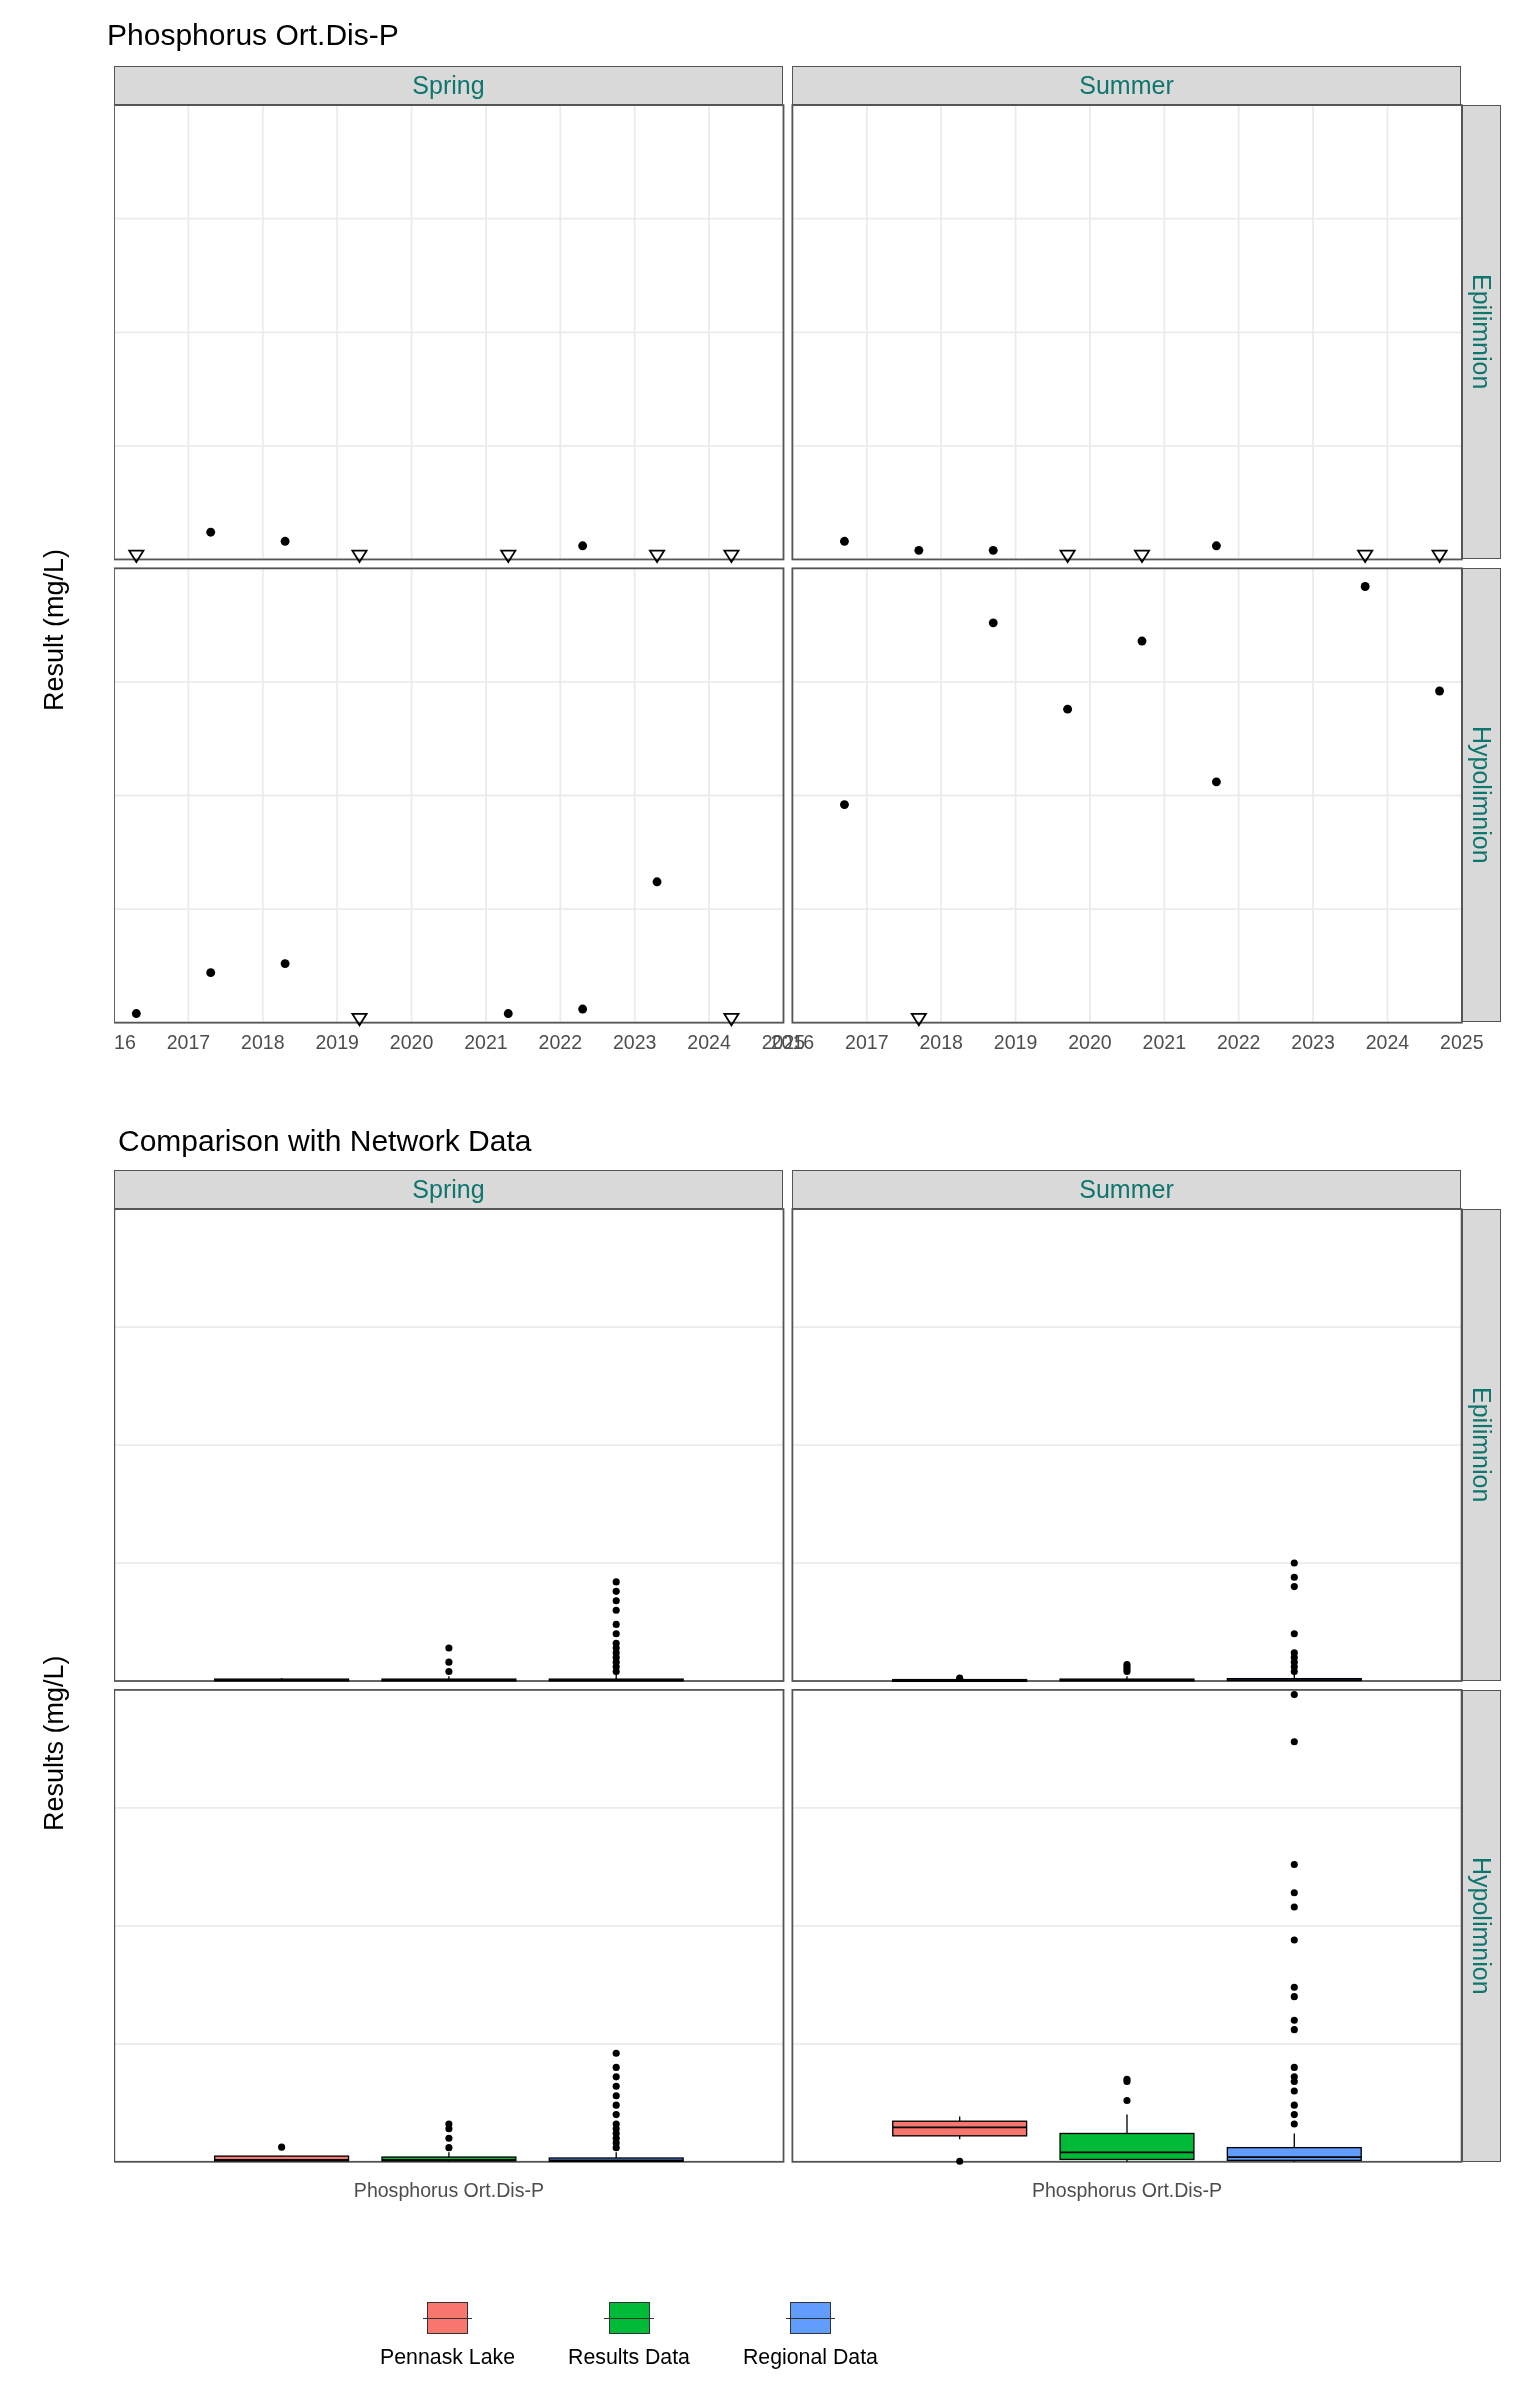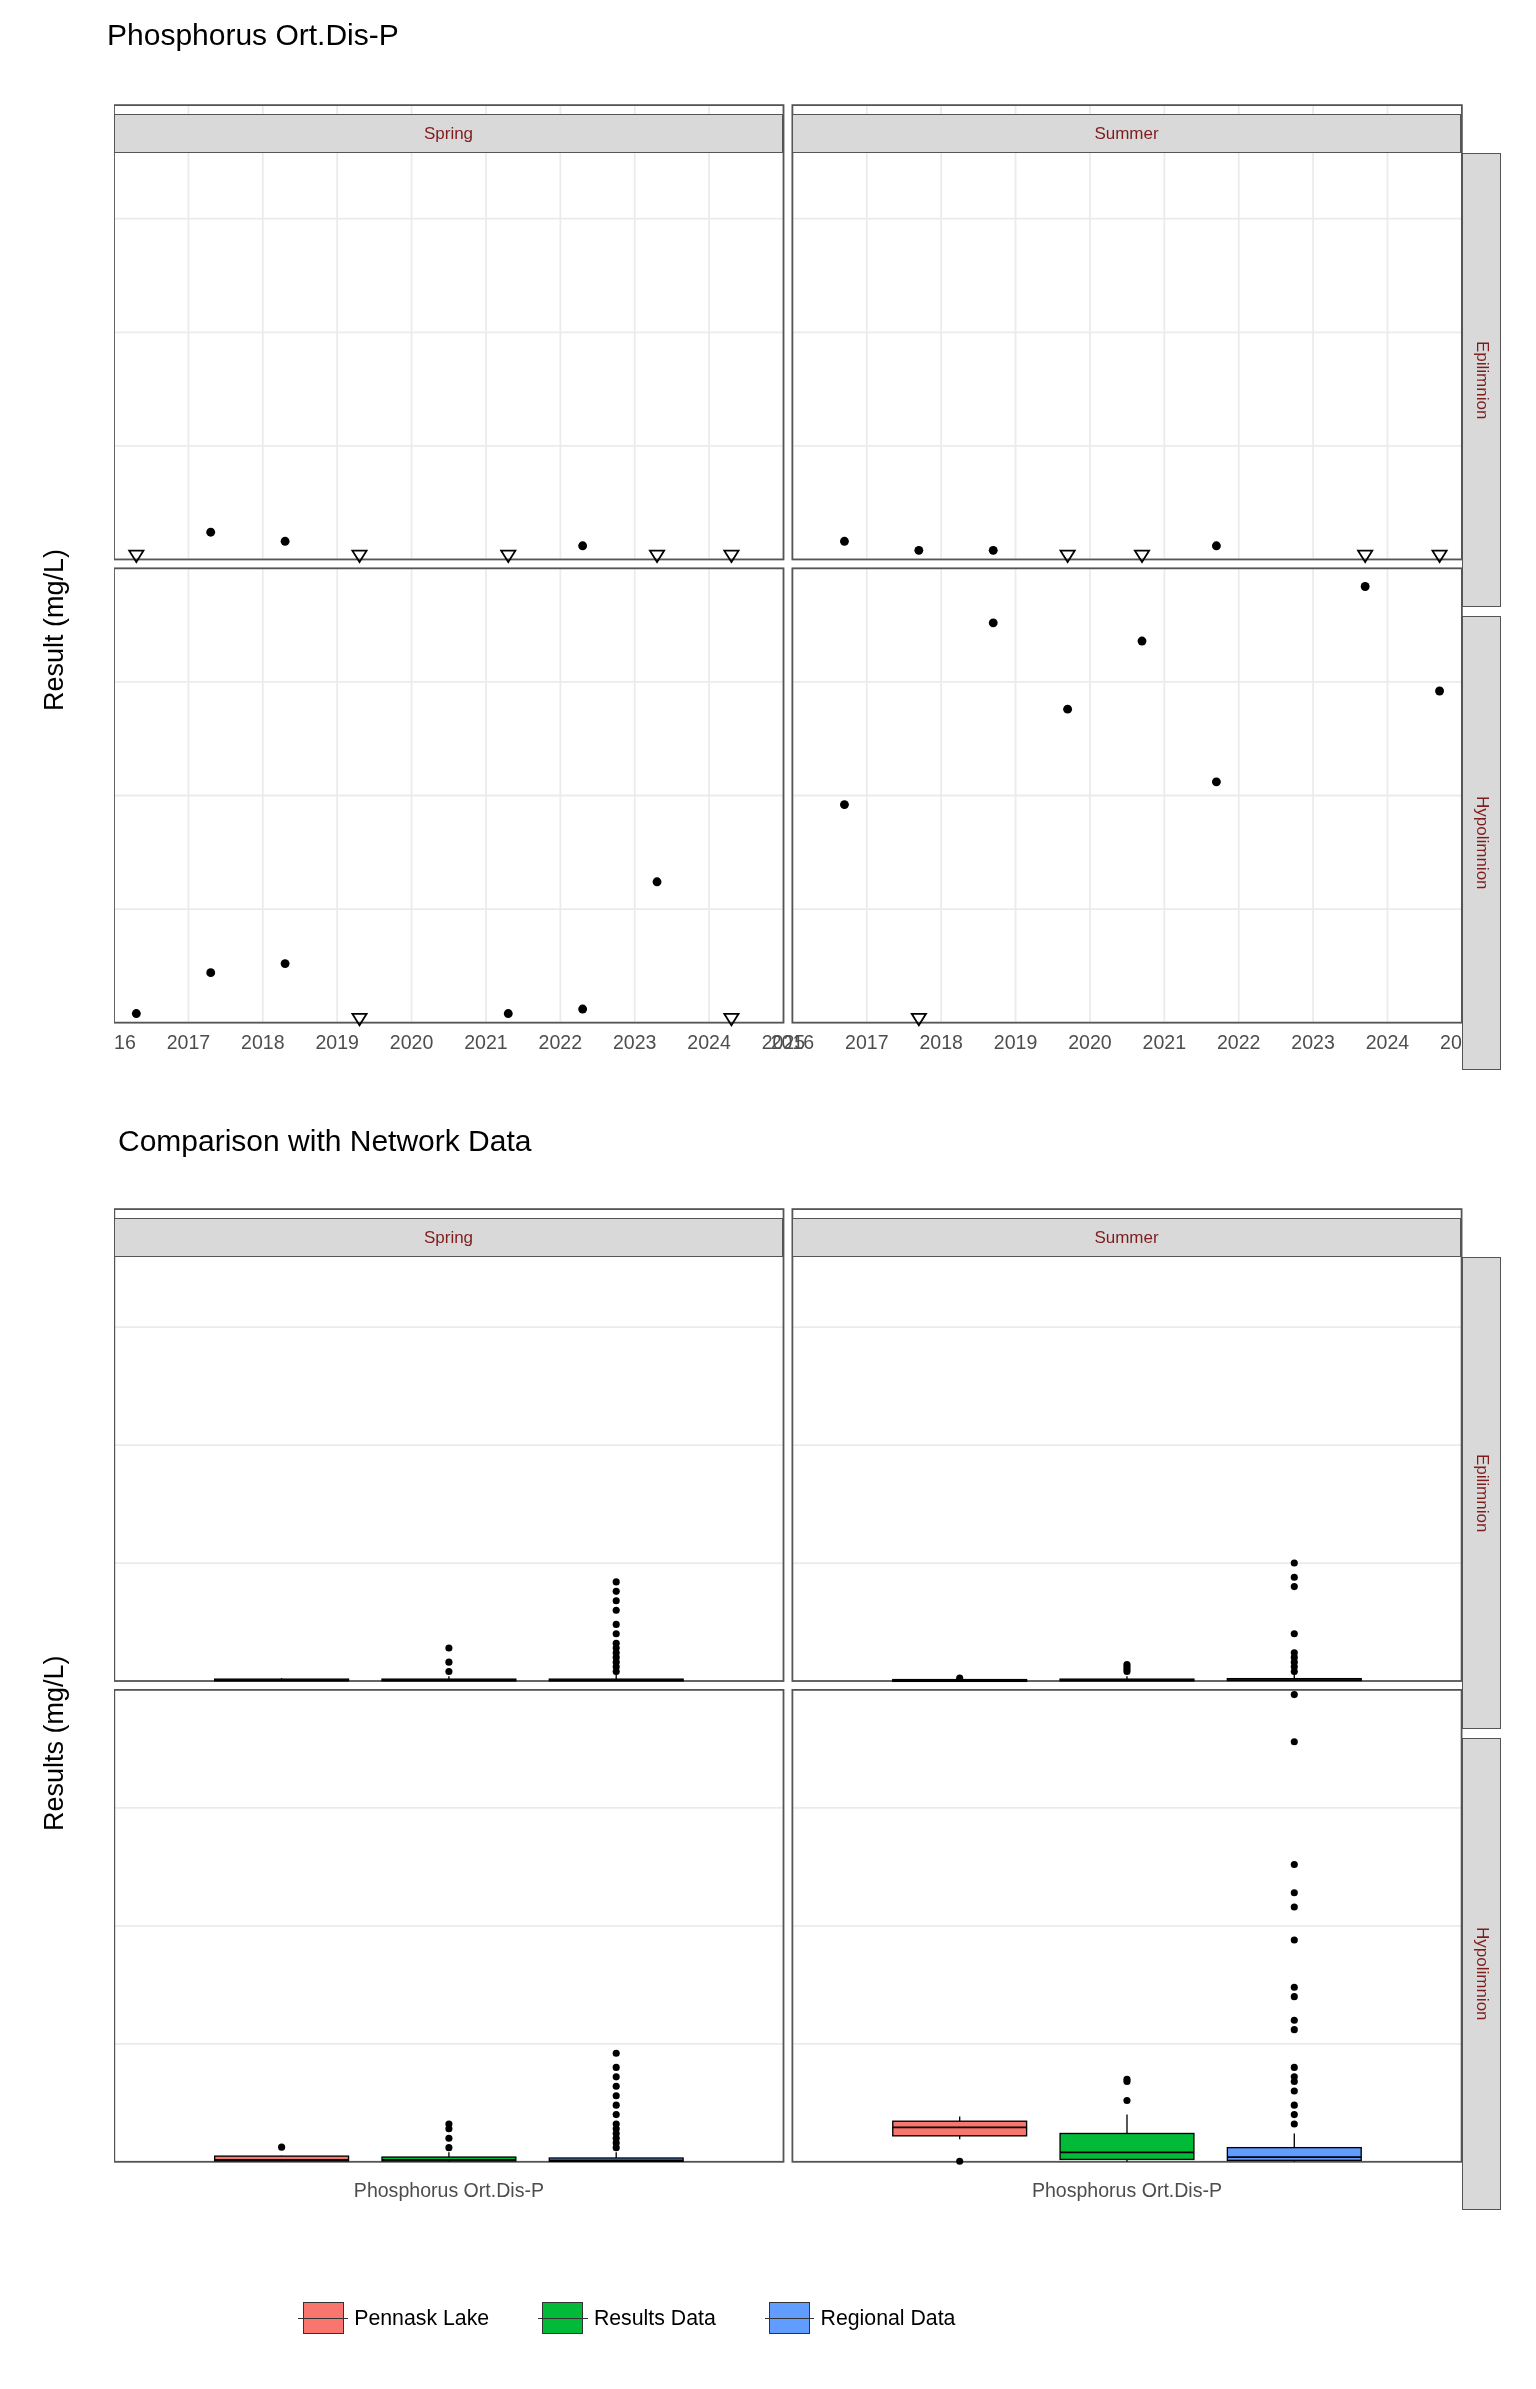--- a/index.html
+++ b/index.html
@@ -1,25 +1,25 @@
 <!DOCTYPE html>
 <html style="font-size:14.2px"><head>
 <meta charset="utf-8">
 <style>
   html,body{margin:0;padding:0;background:#fff;font-family:Arial,Helvetica,sans-serif;}
   .page{width:1258px;height:2389px;position:relative;background:#fff;}
   .title{position:absolute;font-size:30px;color:#000;}
   .ylab{position:absolute;font-size:27px;color:#000;transform:rotate(-90deg);transform-origin:left top;}
   .facet-grid{position:absolute;}
-  .strip{position:absolute;background:#d9d9d9;border:1.8px solid #555;display:flex;align-items:center;justify-content:center;font-size:17px;color:#7f1d1d;box-sizing:border-box;margin-top:48px;}
+  .strip{position:absolute;background:#d9d9d9;border:1.8px solid #555;display:flex;align-items:center;justify-content:center;font-size:25px;color:#0f766e;box-sizing:border-box;}
   .strip.v{writing-mode:vertical-rl;}
   .pt{fill:#000;}
   .tri{fill:none;stroke:#000;stroke-width:2;}
   .legend{position:absolute;left:0;right:0;display:flex;justify-content:center;gap:53px;align-items:center;}
-  .leg-item{display:flex;align-items:center;gap:10.7px;font-size:21.3px;}
+  .leg-item{display:flex;align-items:center;gap:10.7px;font-size:21.3px;flex-direction:column;}
   .leg-key{width:39px;height:30px;display:inline-block;border:1.8px solid #333;position:relative;}
   .leg-key::before{content:"";position:absolute;left:-5.3px;right:-5.3px;top:50%;height:0;border-top:1.8px solid #333;}
   .leg-pennask{background:#f8766d;}
   .leg-regional{background:#00ba38;}
   .leg-network{background:#619cff;}
 </style>
 </head>
 <body>
 <div class="page">
 

